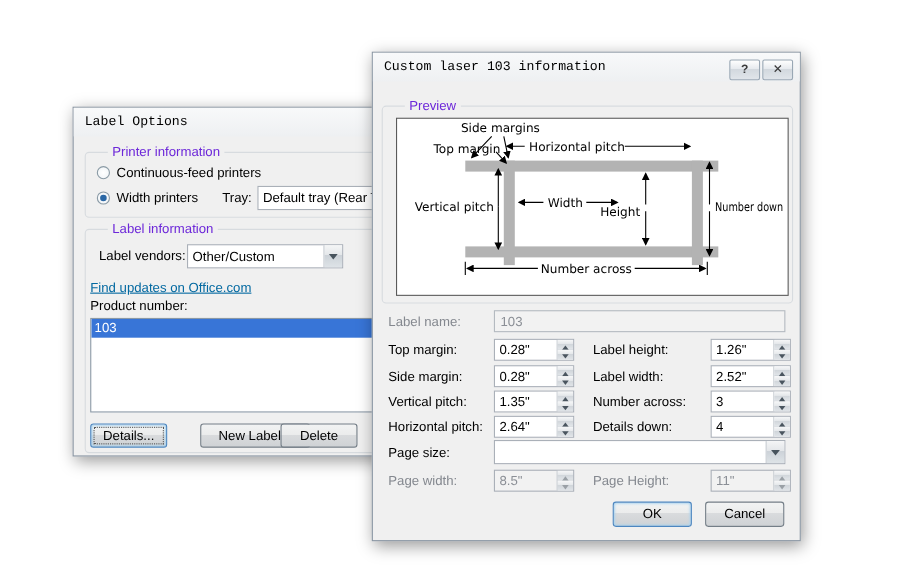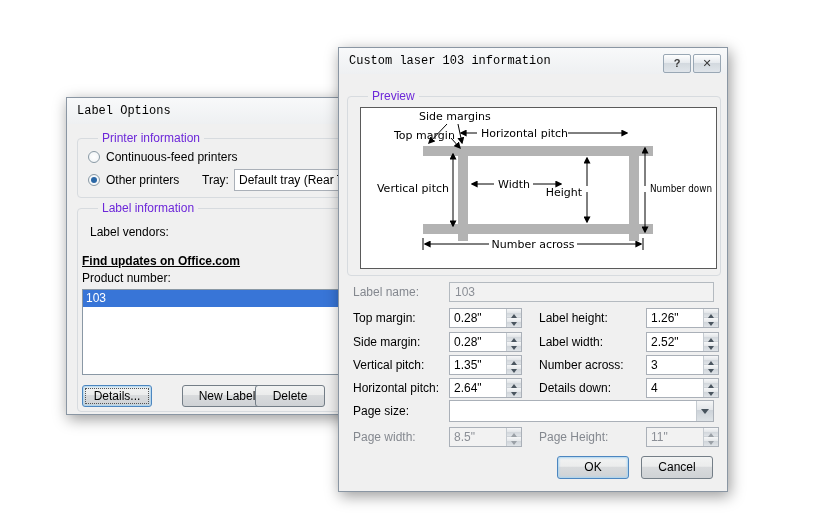--- a/index.html
+++ b/index.html
@@ -48,21 +48,21 @@
   .spinner.dis .spin-tri-up { border-bottom-color:#9aa0a6; }
   .spinner.dis .spin-tri-down { border-top-color:#9aa0a6; }
   .textbox { position:absolute; height:20px; border:1px solid #b4bac0; background:#f2f2f2; }
   .textbox .tval { position:absolute; left:5px; top:2px; color:#8b8f96; }
   .btn { position:absolute; height:23px; border:1px solid #747e87; border-radius:3px; text-align:center;
          line-height:21px; cursor:default; white-space:nowrap;
          background:linear-gradient(#f2f3f3,#ebecec 45%,#d9dbdd 46%,#cfd2d5); }
   .btn.default { border-color:#4c86c0; box-shadow:0 0 2px 1px #aad4f0 inset; }
   .btn.focused { border-color:#4c86c0; box-shadow:0 0 2px 1px #aad4f0 inset;
                  outline:1px dotted #555; outline-offset:-4px; }
-  .link { position:absolute; color:#000000; text-decoration:underline; white-space:nowrap; cursor:pointer;font-weight:bold; }
+  .link { position:absolute; color:#0369a1; text-decoration:underline; white-space:nowrap; cursor:pointer; }
   .listbox { position:absolute; background:#fff; border:1px solid #8a98a5; overflow:hidden; }
   .list-item { height:17px; line-height:17px; padding-left:3px; }
   .list-item.selected { background:#3875d7; color:#fff; }
   .diagram-box { position:absolute; background:#fff; border:1px solid #5a5a5a; }
   svg text { font-family:"DejaVu Sans","Liberation Sans",sans-serif; font-size:11px; fill:#000; }
 </style>
 </head>
 <body>
 
 <section class="dialog" style="left:66px;top:97px;width:301px;height:318px;z-index:1">
@@ -71,34 +71,40 @@
   </div>
 
   <div class="groupbox" style="left:10px;top:40px;width:280px;height:60px">
     <span class="gcap">Printer information</span>
     <div class="radio-row" style="left:10px;top:12px">
       <span class="radio"></span>
       <span class="radio-label">Continuous-feed printers</span>
     </div>
     <div class="radio-row" style="left:10px;top:35px">
       <span class="radio checked"></span>
-      <span class="radio-label">Other printers</span>
+      <span class="radio-label">Width printers</span>
     </div>
     <span class="field-label" style="left:124px;top:31px">Tray:</span>
     <div class="combo" style="left:156px;top:30px;width:126px">
       <span class="cval">Default tray (Rear T</span>
       <span class="cbtn">
         <span class="tri-down"></span>
       </span>
     </div>
   </div>
 
   <div class="groupbox" style="left:10px;top:110px;width:280px;height:204px">
     <span class="gcap">Label information</span>
     <span class="field-label" style="left:12px;top:13px">Label vendors:</span>
+    <div class="combo" style="left:92px;top:13px;width:142px">
+      <span class="cval">Other/Custom</span>
+      <span class="cbtn">
+        <span class="tri-down"></span>
+      </span>
+    </div>
     <a class="link" style="left:4px;top:45px">Find updates on Office.com</a>
     <span class="field-label" style="left:4px;top:59px">Product number:</span>
     <div class="listbox" style="left:4px;top:80px;width:270px;height:86px">
       <div class="list-item selected">103</div>
     </div>
     <div class="btn focused" style="left:4px;top:176px;width:70px;height:22px;line-height:20px">Details...</div>
     <div class="btn" style="left:104px;top:176px;width:100px;height:22px;line-height:20px">New Label...</div>
     <div class="btn" style="left:177px;top:176px;width:70px;height:22px;line-height:20px">Delete</div>
   </div>
 </section>

